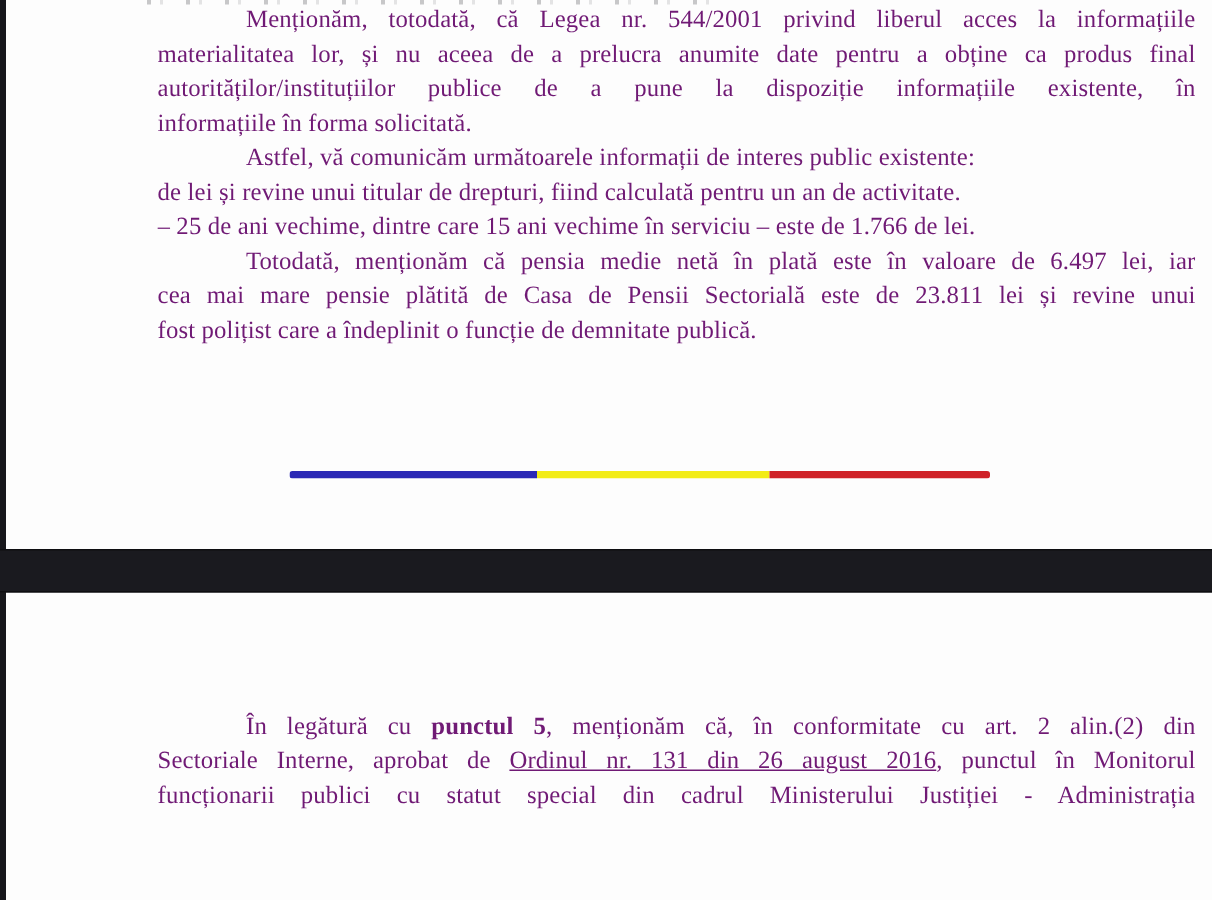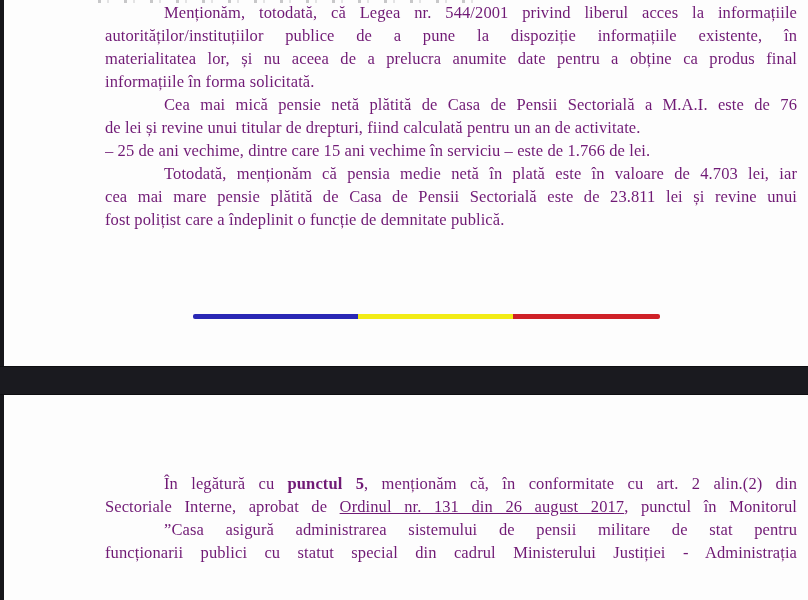--- a/index.html
+++ b/index.html
@@ -68,39 +68,38 @@
 <body>
 
 <div class="page">
 
   <div class="edge-strip" style="background-color: rgb(23, 23, 27);"></div>
 
   <div class="remnant"></div>
 
   <div class="textblock section1">
       <div class="line indent full"><span>Menționăm, totodată, că Legea nr. 544/2001 privind liberul acces la informațiile</span></div>
+      <div class="line full"><span>materialitatea lor, și nu aceea de a prelucra anumite date pentru a obține ca produs final</span></div>
       <div class="line full"><span>autorităților/instituțiilor publice de a pune la dispoziție informațiile existente, în</span></div>
-      <div class="line full"><span>materialitatea lor, și nu aceea de a prelucra anumite date pentru a obține ca produs final</span></div>
       <div class="line"><span>informațiile în forma solicitată.</span></div>
-      <div class="line indent full"><span>Cea mai mică pensie netă plătită de Casa de Pensii Sectorială a M.A.I. este de 76</span></div>
+      <div class="line indent"><span>Astfel, vă comunicăm următoarele informații de interes public existente:</span></div>
       <div class="line"><span>de lei și revine unui titular de drepturi, fiind calculată pentru un an de activitate.</span></div>
       <div class="line"><span>– 25 de ani vechime, dintre care 15 ani vechime în serviciu – este de 1.766 de lei.</span></div>
-      <div class="line indent full"><span>Totodată, menționăm că pensia medie netă în plată este în valoare de 4.703 lei, iar</span></div>
+      <div class="line indent full"><span>Totodată, menționăm că pensia medie netă în plată este în valoare de 6.497 lei, iar</span></div>
       <div class="line full"><span>cea mai mare pensie plătită de Casa de Pensii Sectorială este de 23.811 lei și revine unui</span></div>
       <div class="line"><span>fost polițist care a îndeplinit o funcție de demnitate publică.</span></div>
     </div>
 
   <div class="flag">
     <div class="seg seg-blue" style="background-color: rgb(42, 40, 181);"></div>
     <div class="seg seg-yellow" style="background-color: rgb(242, 236, 22);"></div>
     <div class="seg seg-red" style="background-color: rgb(207, 33, 39);"></div>
   </div>
 
   <div class="band" style="background-color: rgb(26, 26, 31);"></div>
 
   <div class="textblock section2">
       <div class="line indent full"><span>În legătură cu </span><span class="b">punctul 5</span><span>, menționăm că, în conformitate cu art. 2 alin.(2) din</span></div>
-      <div class="line full"><span>Sectoriale Interne, aprobat de </span><span class="u">Ordinul nr. 131 din 26 august 2017</span><span>, punctul în Monitorul</span></div>
-      <div class="line indent full"><span>”Casa asigură administrarea sistemului de pensii militare de stat pentru</span></div>
+      <div class="line full"><span>Sectoriale Interne, aprobat de </span><span class="u">Ordinul nr. 131 din 26 august 2016</span><span>, punctul în Monitorul</span></div>
       <div class="line full"><span>funcționarii publici cu statut special din cadrul Ministerului Justiției - Administrația</span></div>
     </div>
 
 </div>
 
 </body></html>

